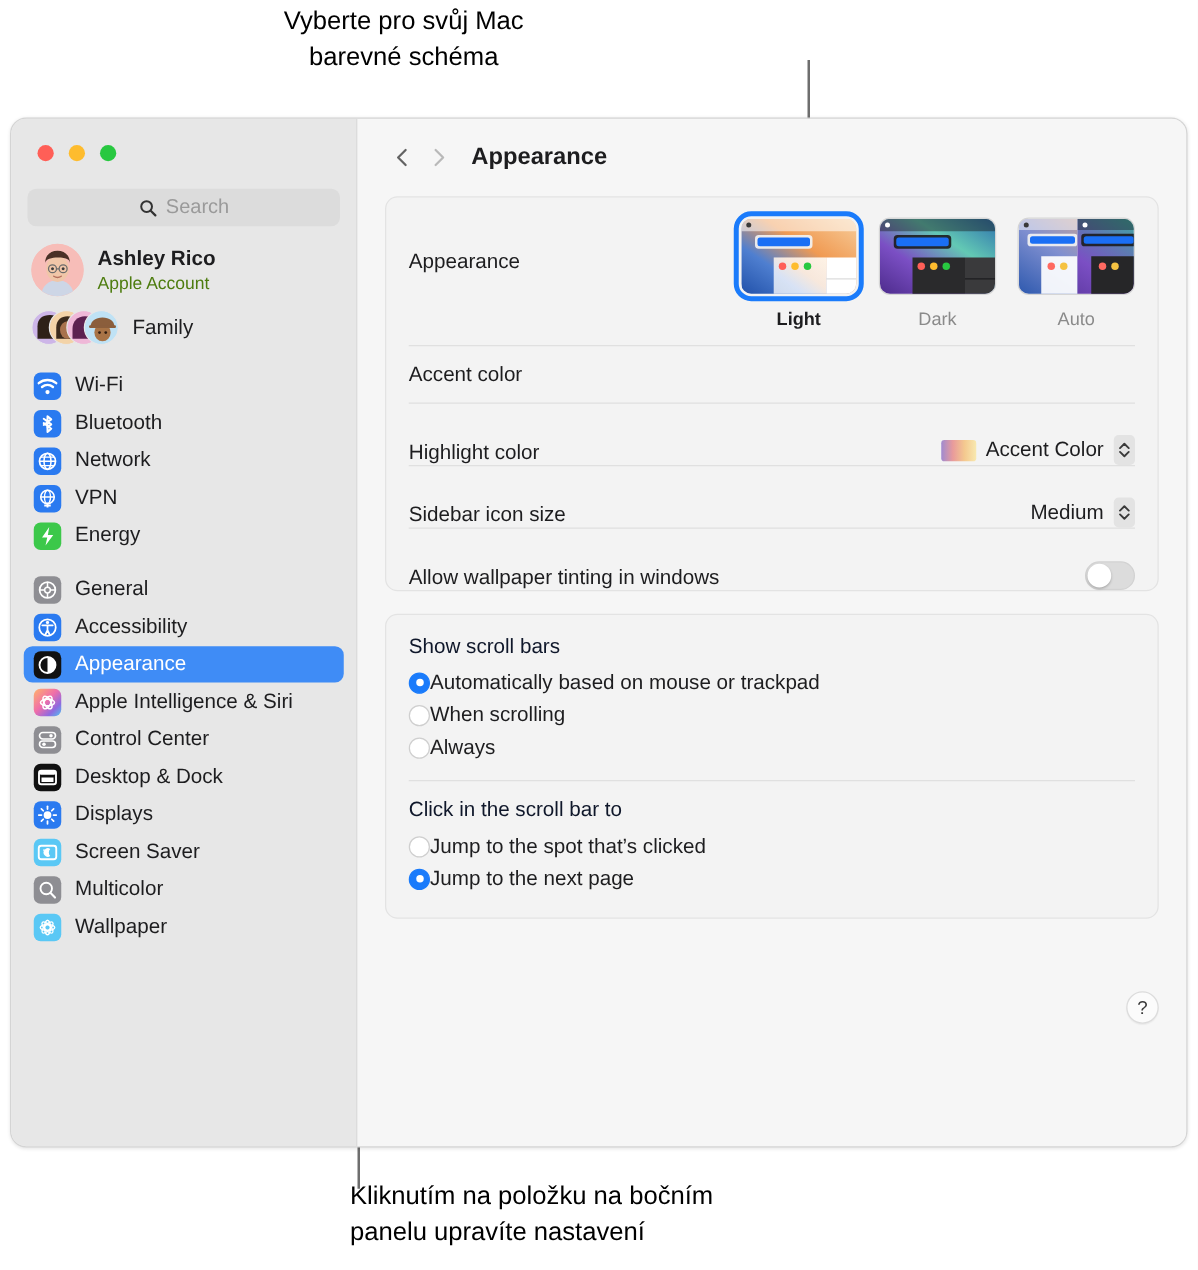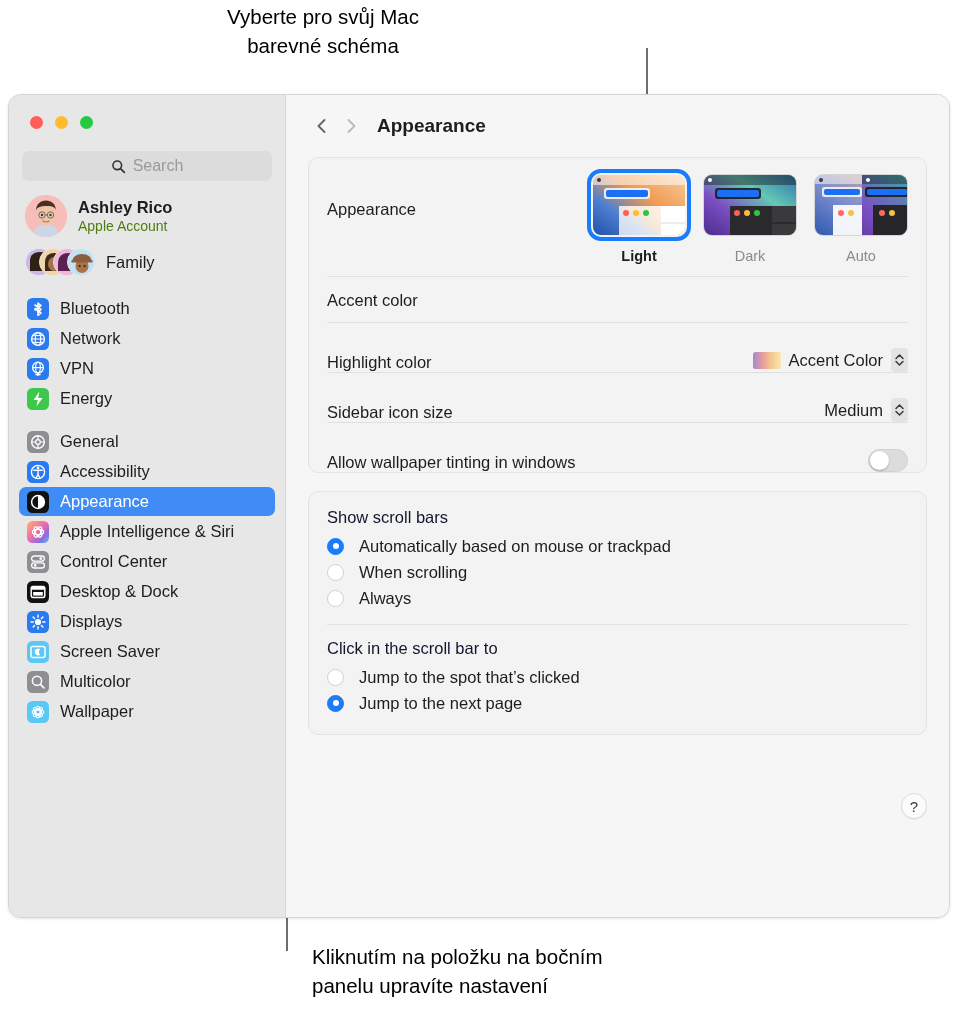--- a/index.html
+++ b/index.html
@@ -14,21 +14,21 @@
 
   
   .callout-text {
     position: absolute;
     font-size: 20.5px;
     line-height: 29px;
     color: #000;
     white-space: pre-line;
   }
   #callout-top { top: 2px; left: 0; width: 646px; text-align: center; }
-  #callout-bottom { top: 942px; left: 312px; width: 430px; text-align: left; }
+  #callout-bottom { top: 942px; left: 280px; width: 430px; text-align: left; }
   .callout-line { position: absolute; background: #6e6e6e; }
 
   
   #window {
     position: absolute;
     left: 8px; top: 94px;
     width: 942px; height: 824px;
     border-radius: 13px;
     background: #f2f2f2;
     border: 1px solid #d4d4d4;
@@ -152,21 +152,21 @@
     position: relative; margin-left: auto; border: 1px solid #d2d2d2;
   }
   .toggle .knob {
     position: absolute; top: 1px; left: 1px; width: 19px; height: 19px;
     border-radius: 50%; background: #fff; box-shadow: 0 1px 2px rgba(0,0,0,.25);
   }
 
   
   #card-scroll { margin-top: 18px; padding: 16px 18px 18px; }
   .group-title { font-size: 16.5px; color: #0f172a; margin-bottom: 6px; }
-  .radio-row { display: flex; align-items: center; gap: 15px; height: 26px; }
+  .radio-row { display: flex; align-items: center; gap: 0; height: 26px; }
   .radio {
     width: 17px; height: 17px; border-radius: 50%; flex: 0 0 17px;
     background: #fff; border: 1px solid #cfcfcf;
     display: flex; align-items: center; justify-content: center;
   }
   .radio.on { background: #1a7bfb; border-color: #1a7bfb; }
   .radio.on::after { content: ""; width: 6px; height: 6px; border-radius: 50%; background: #fff; }
   .radio-label { font-size: 16.5px; color: #1d1d1f; }
   #scroll-divider { height: 1px; background: #e0e0e0; margin: 13px 0 14px; }
 
@@ -258,20 +258,30 @@
                 <circle cx="16.6" cy="17" r="1.1" fill="#2f1c10"></circle>
               </svg></div>
         </div>
         <span id="family-label">Family</span>
       </div>
 
       <div id="nav">
 
         <div class="nav-group">
 
+          <div class="nav-item">
+            <span class="nav-icon" style="background:#2a7af0;">
+              <svg viewBox="0 0 22 22" width="22" height="22">
+                  <path d="M4 8.5a11 11 0 0114 0" stroke="#fff" stroke-width="1.9" fill="none" stroke-linecap="round"></path>
+                  <path d="M6.6 11.6a7 7 0 018.8 0" stroke="#fff" stroke-width="1.9" fill="none" stroke-linecap="round"></path>
+                  <circle cx="11" cy="15.6" r="1.7" fill="#fff"></circle>
+                </svg>
+            </span>
+            <span class="nav-label">Wi-Fi</span>
+          </div>
 
           <div class="nav-item">
             <span class="nav-icon" style="background:#2a7af0;">
               <svg viewBox="0 0 22 22" width="22" height="22">
                   <path d="M8 7l6 4.5-3 2.5V5l3 2.5L8 12" stroke="#fff" stroke-width="1.6" fill="none" stroke-linejoin="round" stroke-linecap="round"></path>
                   <path d="M11 14v3.5l3-2.5-6-4.5" stroke="#fff" stroke-width="1.6" fill="none" stroke-linejoin="round" stroke-linecap="round"></path>
                 </svg>
             </span>
             <span class="nav-label">Bluetooth</span>
           </div>

